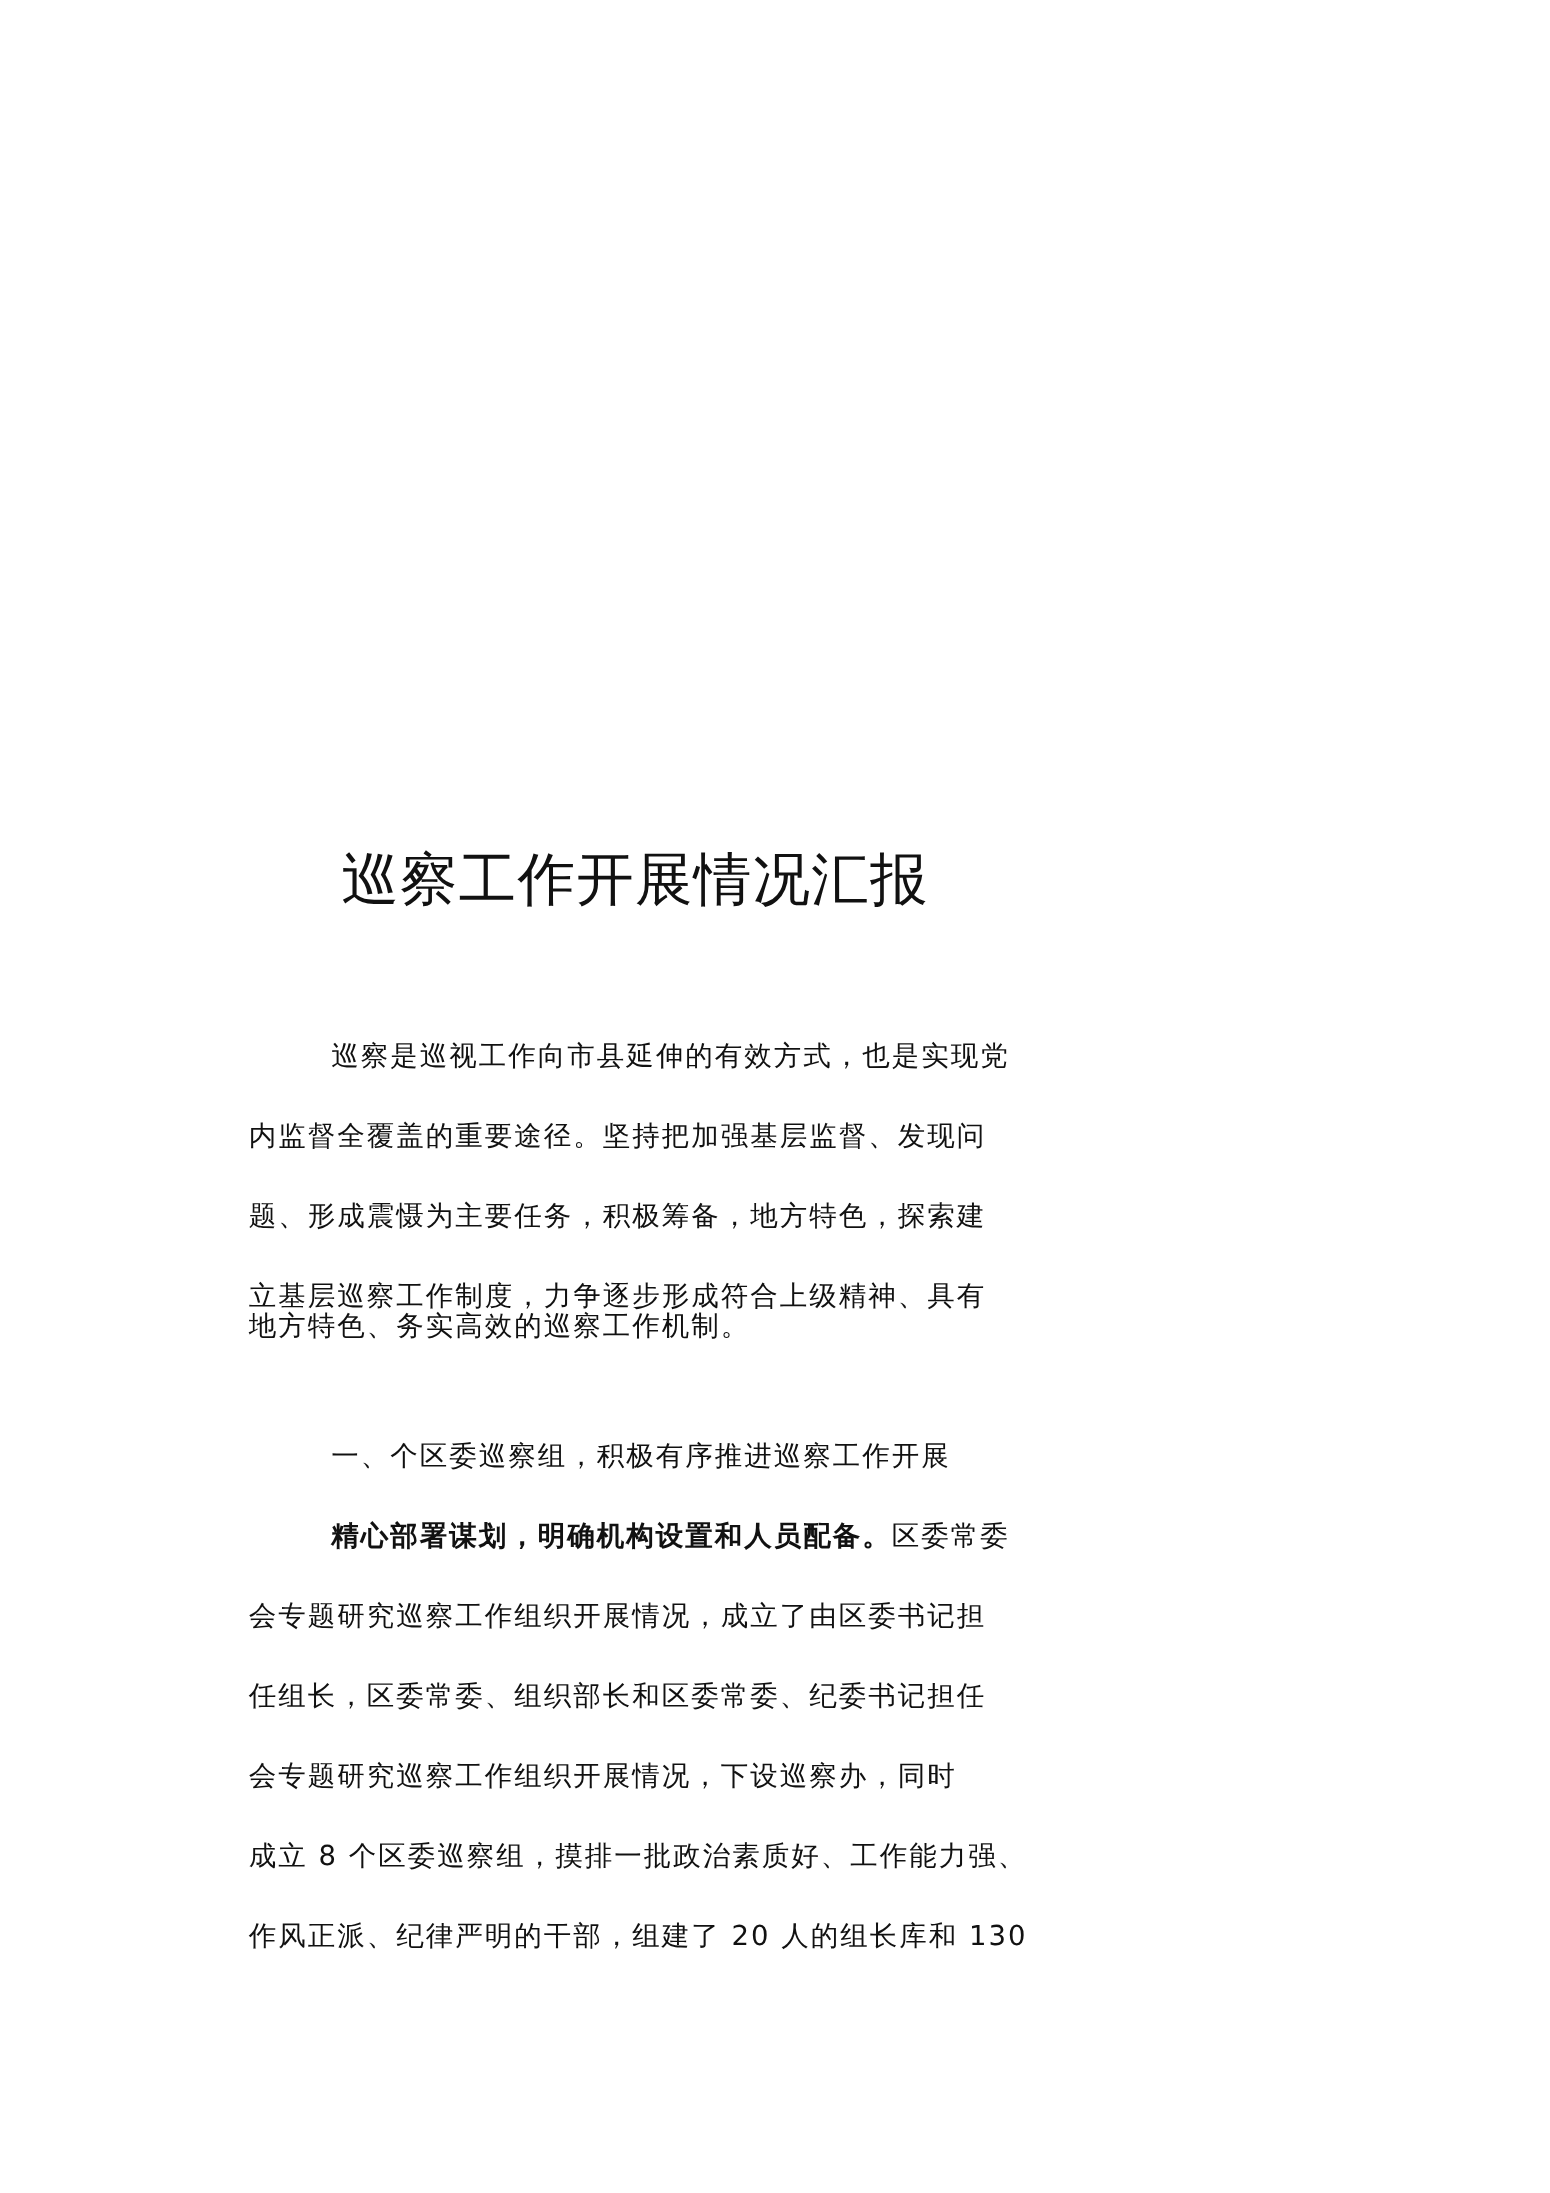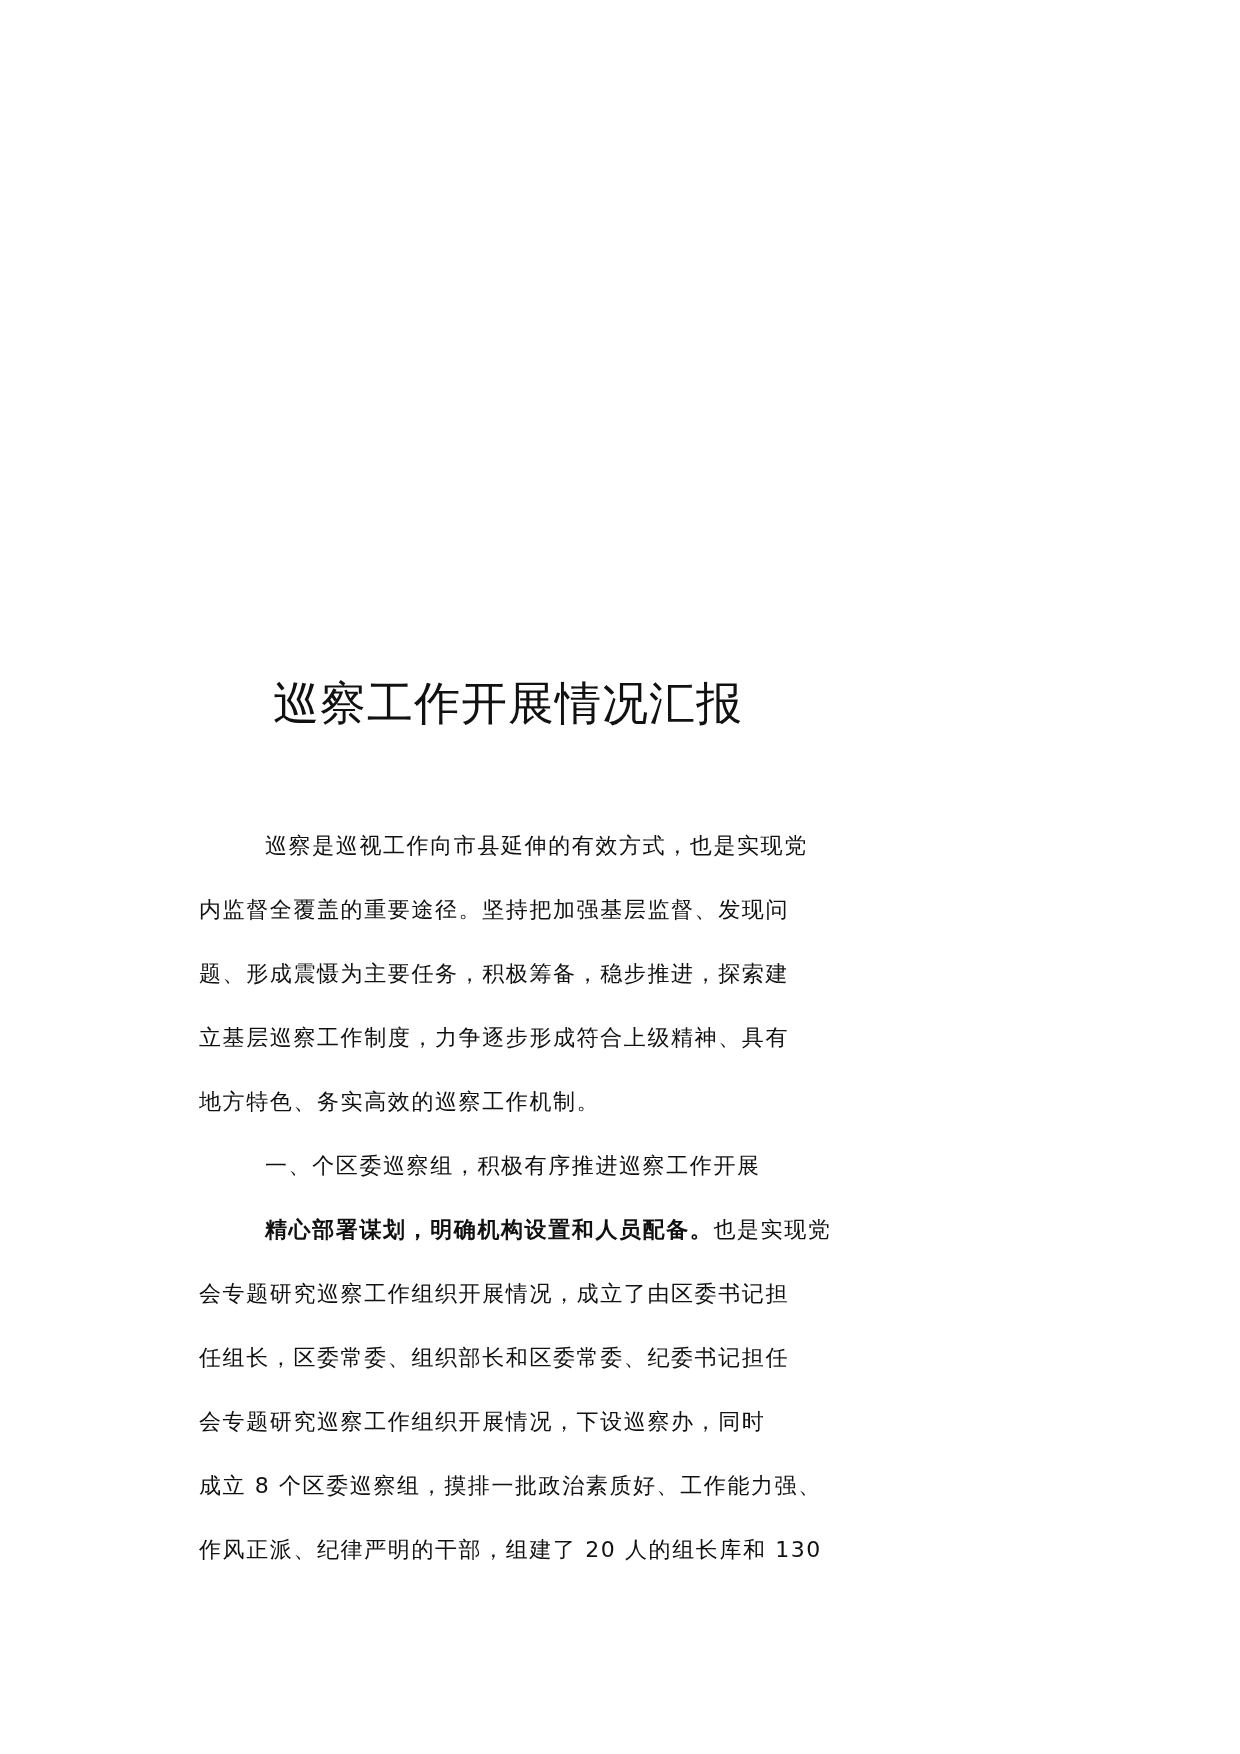--- a/index.html
+++ b/index.html
@@ -16,29 +16,29 @@
 </head>
 <body>
 
 <div class="page">
 
   <h1 class="title">巡察工作开展情况汇报</h1>
 
   <div>
     <p class="line indent" style="top:812px">巡察是巡视工作向市县延伸的有效方式，也是实现党</p>
     <p class="line" style="top:876px">内监督全覆盖的重要途径。坚持把加强基层监督、发现问</p>
-    <p class="line" style="top:940px">题、形成震慑为主要任务，积极筹备，稳步推进，探索建</p>
+    <p class="line" style="top:940px">题、形成震慑为主要任务，积极筹备，地方特色，探索建</p>
     <p class="line" style="top:1004px">立基层巡察工作制度，力争逐步形成符合上级精神、具有</p>
-    <p class="line" style="top:1068px">地方特色、务实高效的巡察工作机制。</p>
+    <p class="line" style="top:1028px">地方特色、务实高效的巡察工作机制。</p>
   </div>
 
   <p class="line indent" style="top:1132px">一、个区委巡察组，积极有序推进巡察工作开展</p>
 
   <div>
-    <p class="line indent" style="top:1196px"><span class="bold">精心部署谋划，明确机构设置和人员配备。</span><span>也是实现党</span></p>
+    <p class="line indent" style="top:1196px"><span class="bold">精心部署谋划，明确机构设置和人员配备。</span><span>区委常委</span></p>
     <p class="line" style="top:1260px">会专题研究巡察工作组织开展情况，成立了由区委书记担</p>
     <p class="line" style="top:1324px">任组长，区委常委、组织部长和区委常委、纪委书记担任</p>
     <p class="line" style="top:1388px">会专题研究巡察工作组织开展情况，下设巡察办，同时</p>
     <p class="line" style="top:1452px">成立 8 个区委巡察组，摸排一批政治素质好、工作能力强、</p>
     <p class="line" style="top:1516px">作风正派、纪律严明的干部，组建了 20 人的组长库和 130</p>
   </div>
 
 </div>
 
 </body></html>

